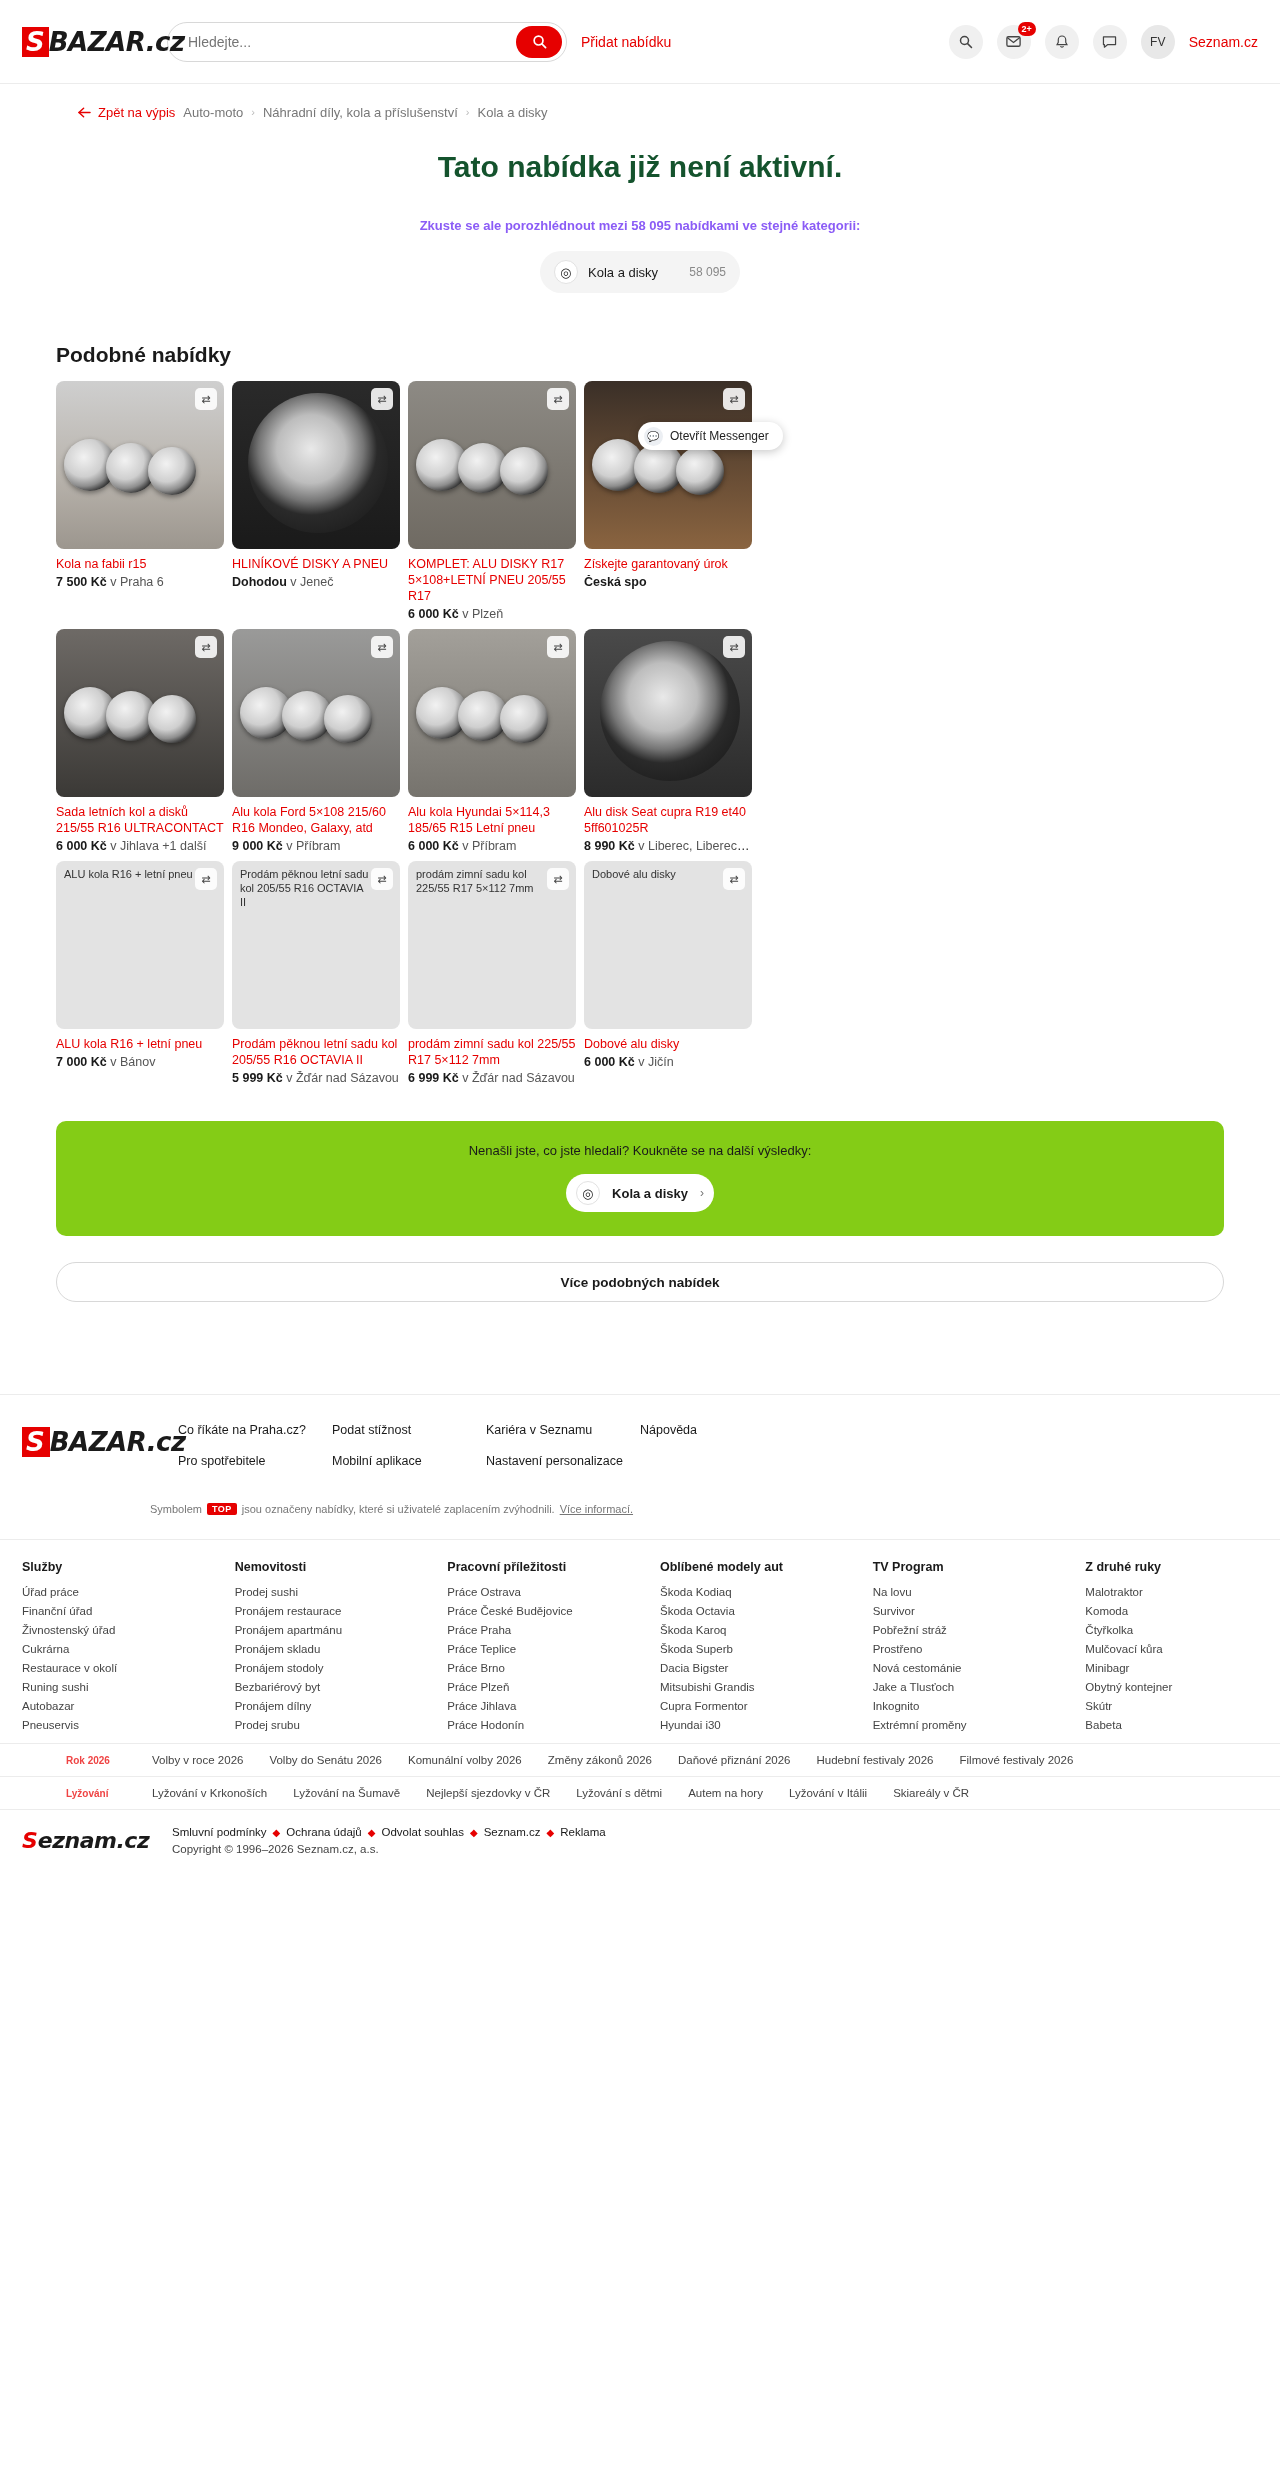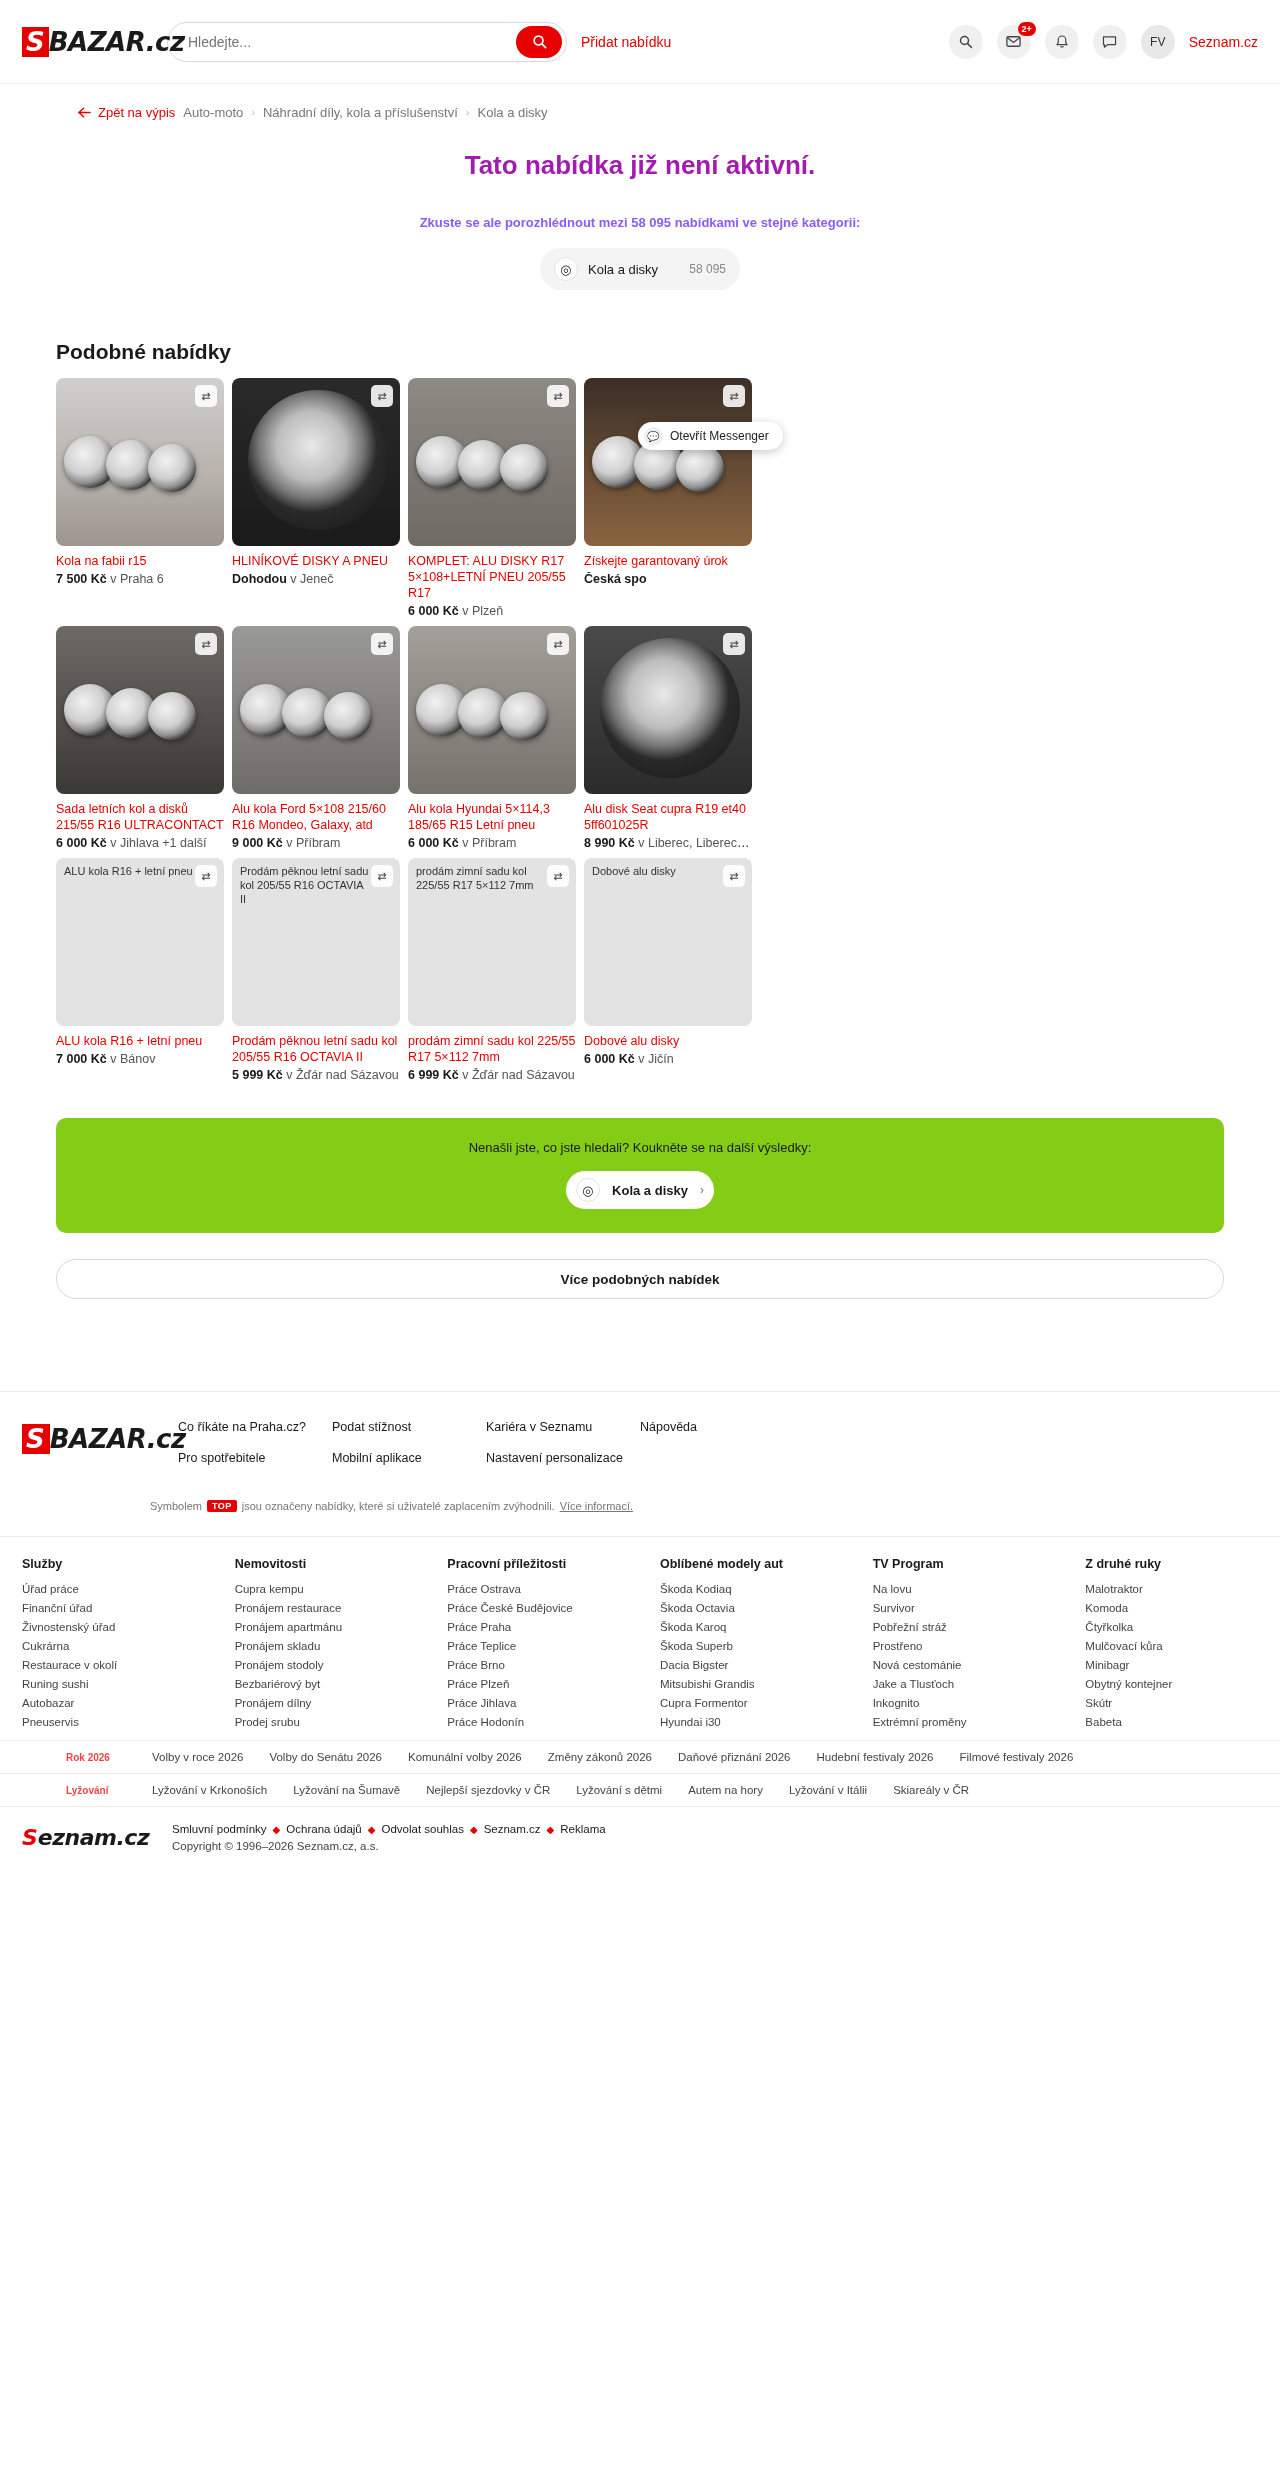--- a/index.html
+++ b/index.html
@@ -140,24 +140,24 @@
     cursor: pointer;
     font-size: 13px;
   }
   .bc-sep { color: #bbb; font-size: 11px; }
   .bc-item { color: #777; cursor: pointer; }
 
   
   .main { padding: 0 0 30px 0; }
   .title-inactive {
     text-align: center;
-    font-size: 26px;
+    font-size: 30px;
     font-weight: 700;
     margin: 26px 0 0 0;
-    color: #a21caf;
+    color: #14532d;
   }
   .subtitle {
     text-align: center;
     font-size: 13px;
     font-weight: 700;
     margin: 34px 0 0 0;
     color: #8b5cf6;
   }
   .cat-pill-wrap { display: flex; justify-content: center; margin-top: 18px; }
   .cat-pill {
@@ -686,21 +686,21 @@
           <a href="#">Finanční úřad</a>
           <a href="#">Živnostenský úřad</a>
           <a href="#">Cukrárna</a>
           <a href="#">Restaurace v okolí</a>
           <a href="#">Runing sushi</a>
           <a href="#">Autobazar</a>
           <a href="#">Pneuservis</a>
         </div>
         <div class="lg-col">
           <h4>Nemovitosti</h4>
-          <a href="#">Cupra kempu</a>
+          <a href="#">Prodej sushi</a>
           <a href="#">Pronájem restaurace</a>
           <a href="#">Pronájem apartmánu</a>
           <a href="#">Pronájem skladu</a>
           <a href="#">Pronájem stodoly</a>
           <a href="#">Bezbariérový byt</a>
           <a href="#">Pronájem dílny</a>
           <a href="#">Prodej srubu</a>
         </div>
         <div class="lg-col">
           <h4>Pracovní příležitosti</h4>

